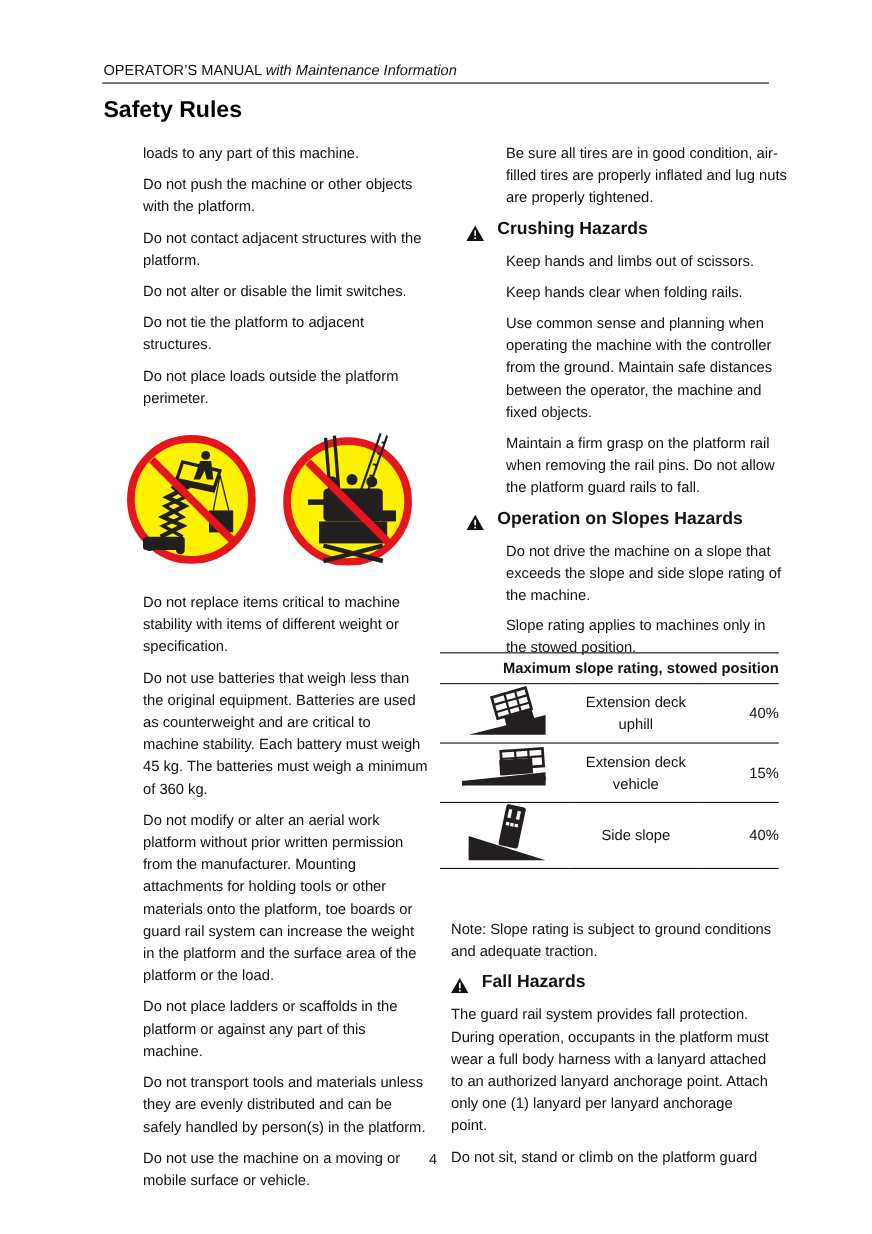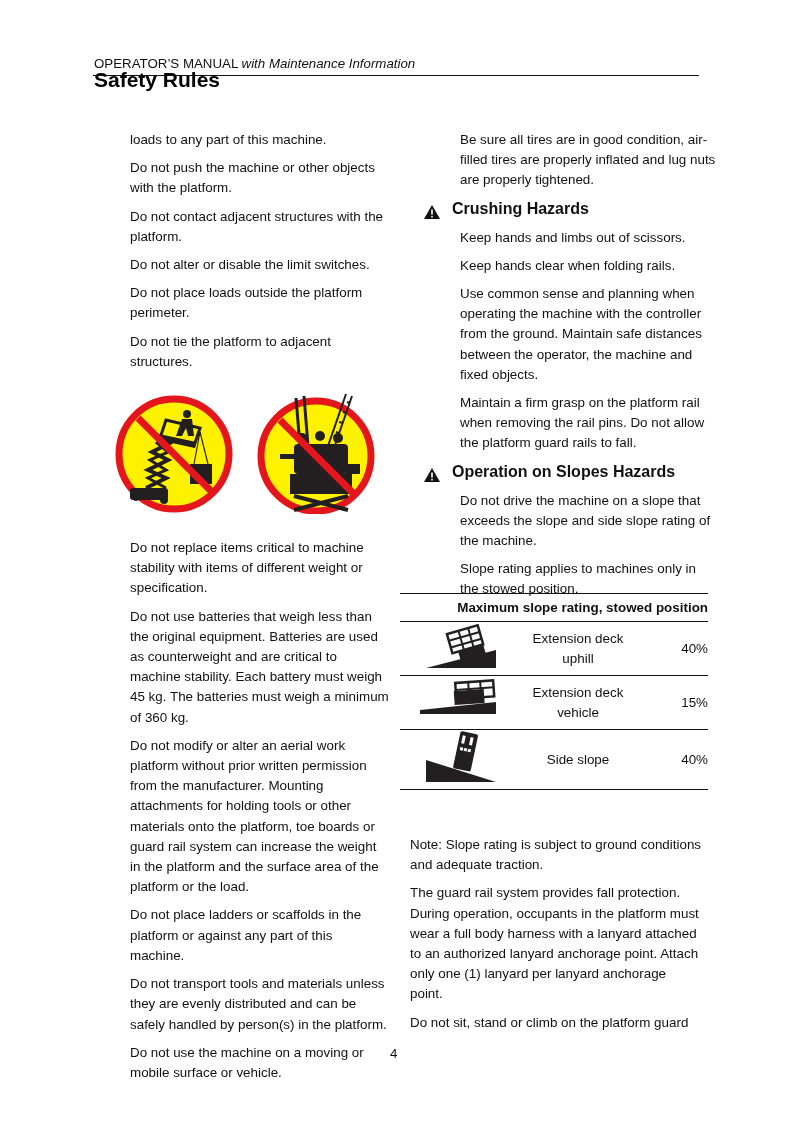--- a/index.html
+++ b/index.html
@@ -1,21 +1,21 @@
 <!DOCTYPE html>
 <html><head>
 <meta charset="utf-8">
 <style>
   html, body { margin: 0; padding: 0; background: #ffffff; }
   body { width: 793px; height: 1122px; position: relative; overflow: hidden;
          font-family: "Liberation Sans", sans-serif; color: #111; }
   .running-header { position: absolute; left: 94px; top: 56px; font-size: 13.3px; color: #111; }
   .running-header i { font-style: italic; }
   .header-rule { position: absolute; left: 93px; top: 75px; width: 606px; height: 0; border-top: 1.3px solid #111; }
-  .page-title { position: absolute; left: 94px; top: 68px; font-size: 21px; font-weight: bold; color: #000; }
+  .page-title { position: absolute; left: 94px; top: 88px; font-size: 21px; font-weight: bold; color: #000; }
 
   .col { position: absolute; top: 130px; width: 295px; font-size: 13.4px; line-height: 20.2px; }
   .col-left { left: 94px; }
   .col-right { left: 424px; width: 292px; }
   .col p { margin: 0 0 8px 0; padding-left: 36px; }
 
   .sign-row { display: flex; gap: 10px; margin: 20px 0 24px 14px; }
   .sign-row svg { display: block; }
 
   h3.hazard { font-size: 16px; font-weight: bold; margin: 6px 0 9px 0; line-height: 20px; display: flex; align-items: flex-end; }
@@ -42,22 +42,22 @@
   <i>with Maintenance Information</i>
 </div>
 <div class="header-rule"></div>
 <div class="page-title">Safety Rules</div>
 
 <div class="col col-left">
   <p>loads to any part of this machine.</p>
   <p>Do not push the machine or other objects with the platform.</p>
   <p>Do not contact adjacent structures with the platform.</p>
   <p>Do not alter or disable the limit switches.</p>
+  <p>Do not tie the platform to adjacent structures.</p>
   <p>Do not place loads outside the platform perimeter.</p>
-  <p>Do not tie the platform to adjacent structures.</p>
 
   <div class="sign-row">
     <svg width="132" height="122" viewBox="0 0 132 122">
       <circle cx="66" cy="62" r="55" fill="#fff200" stroke="#e4161b" stroke-width="7"></circle>
 
       <rect x="22" y="96" width="38" height="12" rx="3" fill="#231f20"></rect>
       <circle cx="28" cy="104" r="5" fill="#231f20"></circle>
       <circle cx="56" cy="108" r="4" fill="#231f20"></circle>
       <polyline points="38,96 58,86 40,78 60,68 44,60 64,50" fill="none" stroke="#231f20" stroke-width="4"></polyline>
       <polyline points="58,96 40,86 58,78 42,68 60,60 48,50" fill="none" stroke="#231f20" stroke-width="3"></polyline>
@@ -192,17 +192,25 @@
     <td class="lbl">
       <span>Side slope</span>
     </td>
     <td class="val">40%</td>
   </tr>
 </tbody>
   </table>
 
 <div class="col-right-lower">
   <p>Note: Slope rating is subject to ground conditions and adequate traction.</p>
+  <h3 class="hazard">
+    <svg class="warn" width="16" height="14" viewBox="0 0 16 14">
+      <polygon points="8,0 16,14 0,14" fill="#111"></polygon>
+      <rect x="7.2" y="4.5" width="1.6" height="5" fill="#fff"></rect>
+      <rect x="7.2" y="10.8" width="1.6" height="1.6" fill="#fff"></rect>
+    </svg>
+    <span>Fall Hazards</span>
+  </h3>
   <p>The guard rail system provides fall protection. During operation, occupants in the platform must wear a full body harness with a lanyard attached to an authorized lanyard anchorage point. Attach only one (1) lanyard per lanyard anchorage point.</p>
   <p>Do not sit, stand or climb on the platform guard</p>
 </div>
 
 <div class="page-number">4</div>
 
 </body></html>

